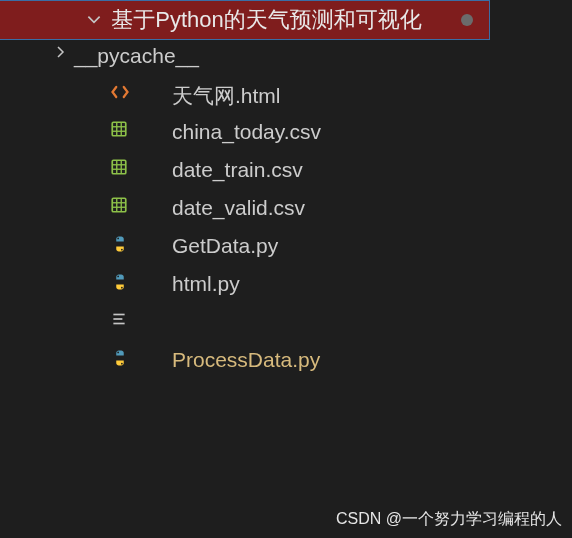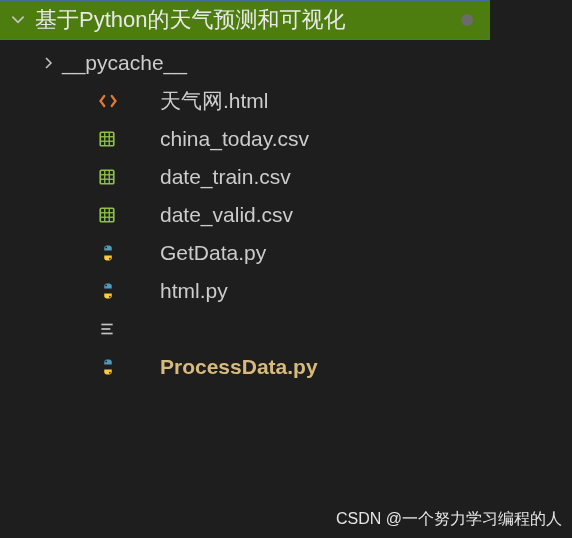--- a/index.html
+++ b/index.html
@@ -9,45 +9,47 @@
       background: #1e1e1e;
       font-family: -apple-system, BlinkMacSystemFont, "Segoe UI", sans-serif;
       overflow: hidden;
       position: relative;
     }
     .explorer { width: 490px; height: 100%; }
     .root-header {
       display: flex;
       align-items: center;
       height: 40px;
-      background: #4d7c0f;
+      background: #7f1d1d;
       border: 1px solid #3a6ea5;
       border-left: none;
-      padding-left: 9px;
+      padding-left: 18px;
       position: relative;
+      justify-content: center;
     }
     .root-header .chevron { color: #c5c5c5; margin-right: 8px; display: flex; }
     .root-header .label { color: #e8e8e8; font-size: 22px; font-weight: 400; }
     .root-header .dot {
       position: absolute; right: 16px; width: 12px; height: 12px;
       border-radius: 50%; background: #6b6b6b;
     }
     .tree { padding-top: 4px; }
     .tree-row {
-      display: flex; align-items: center;
+      display: flex; align-items: flex-start;
       height: 38px; padding-left: 40px;
       cursor: pointer;
+      margin-left: 12px;
     }
     .tree-row.folder { padding-left: 40px; }
     .tree-row.file { padding-left: 40px; gap: 36px; }
     .tree-row .arrow { color: #c5c5c5; margin-right: 6px; display: flex; width: 16px; }
     .tree-row .arrow.hidden { visibility: hidden; }
     .tree-row .icon { width: 26px; display: flex; align-items: center; justify-content: flex-start; }
     .tree-row .name { color: #cccccc; font-size: 21px; }
-    .tree-row.active .name { color: #d7ba7d; font-weight: bold; }
+    .tree-row.active .name { color: #d7ba7d; }
     .watermark {
       position: absolute; bottom: 8px; right: 10px;
       color: #e5e5e5; font-size: 16px;
     }
     svg { display: block; }
   </style>
 </head>
 <body>
 
 <div class="explorer">

